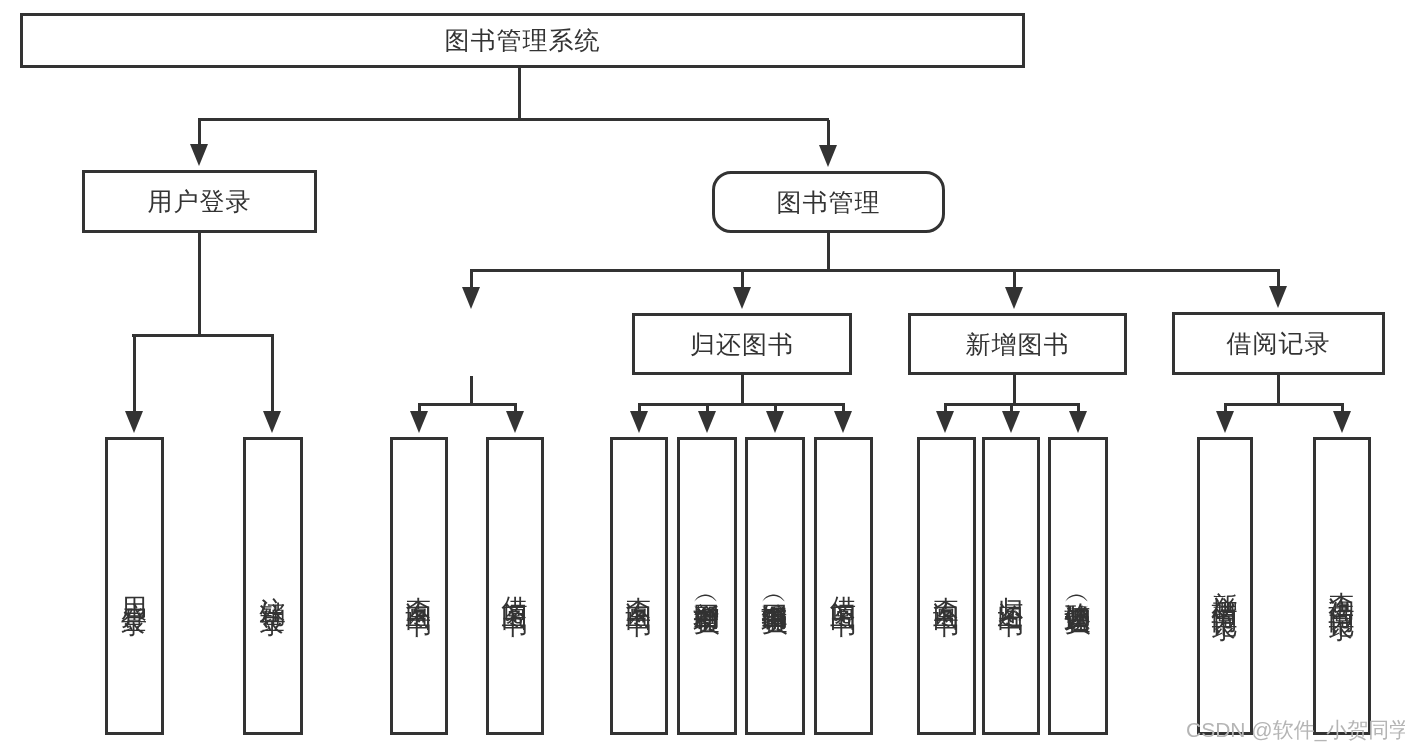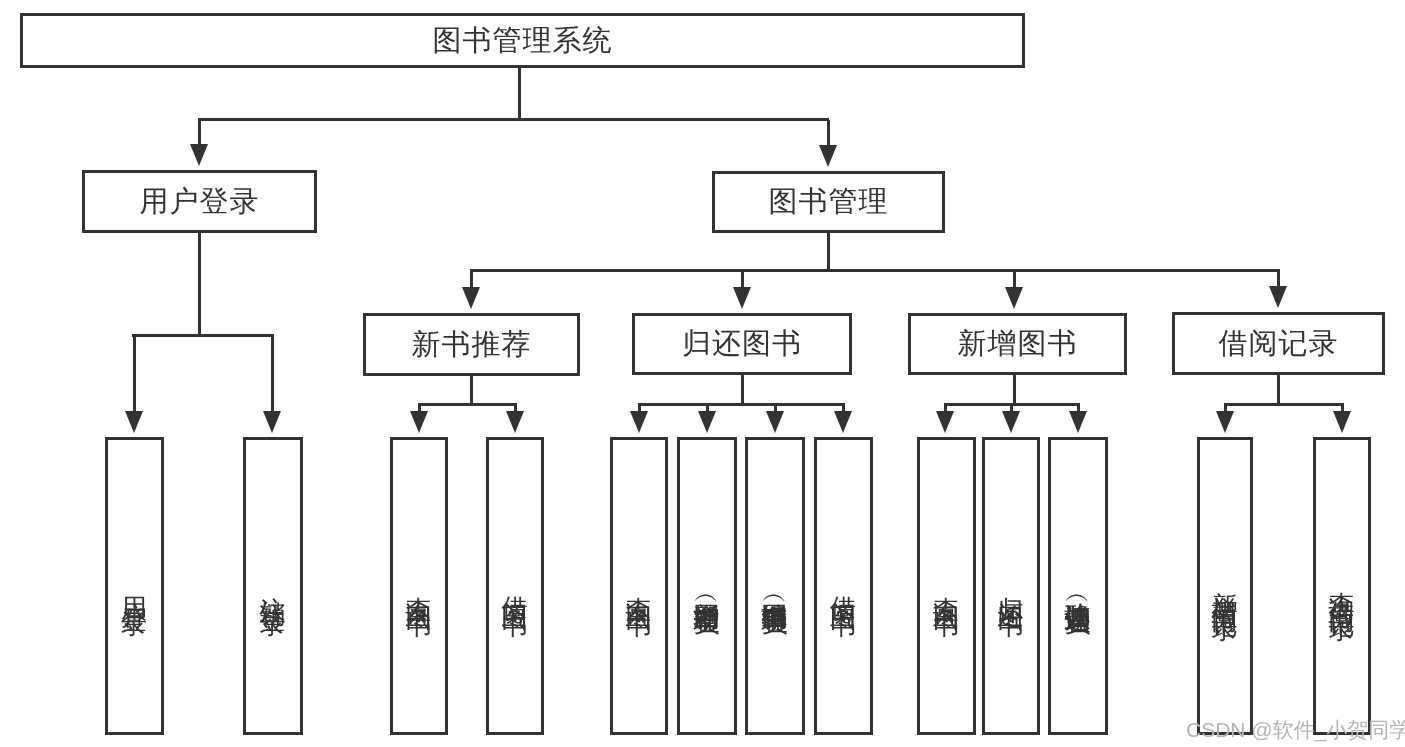--- a/index.html
+++ b/index.html
@@ -18,21 +18,21 @@
     overflow:hidden;
   }
   .box{
     position:absolute;
     background:#fff;
     border:3px solid var(--line);
     box-sizing:border-box;
     display:flex;align-items:center;justify-content:center;
     color:var(--text);
   }
-  .hbox{font-size:29px;letter-spacing:1px;white-space:nowrap;font-family:Liberation Serif, serif;}
+  .hbox{font-size:25px;letter-spacing:1px;white-space:nowrap;font-family:Liberation Serif, serif;}
   .vbox{
     writing-mode:vertical-rl;
     font-size:26px;
     line-height:1;
   }
   .ls-wide{letter-spacing:5px;}
   .ls-tight{letter-spacing:1px;}
   .vline{position:absolute;width:3px;background:var(--line);}
   .hline{position:absolute;height:3px;background:var(--line);}
   .ah{
@@ -55,27 +55,24 @@
 <div id="canvas">
 
   <div class="box hbox" style="left:20px;top:13px;width:1005px;height:55px;">
     <span>图书管理系统</span>
   </div>
 
   <div class="box hbox" style="left:82px;top:170px;width:235px;height:63px;">
     <span>用户登录</span>
   </div>
 
-  <div class="box hbox" style="left:712px;top:171px;width:233px;height:62px;">
+  <div class="box hbox" style="left:712px;top:171px;width:233px;height:62px;border-radius:19px;">
     <span>图书管理</span>
   </div>
 
-  <div class="box hbox" style="left:363px;top:313px;width:217px;height:63px;">
-    <span>新书推荐</span>
-  </div>
 
   <div class="box hbox" style="left:632px;top:313px;width:220px;height:62px;">
     <span>归还图书</span>
   </div>
 
   <div class="box hbox" style="left:908px;top:313px;width:219px;height:62px;">
     <span>新增图书</span>
   </div>
 
   <div class="box hbox" style="left:1172px;top:312px;width:213px;height:63px;">

